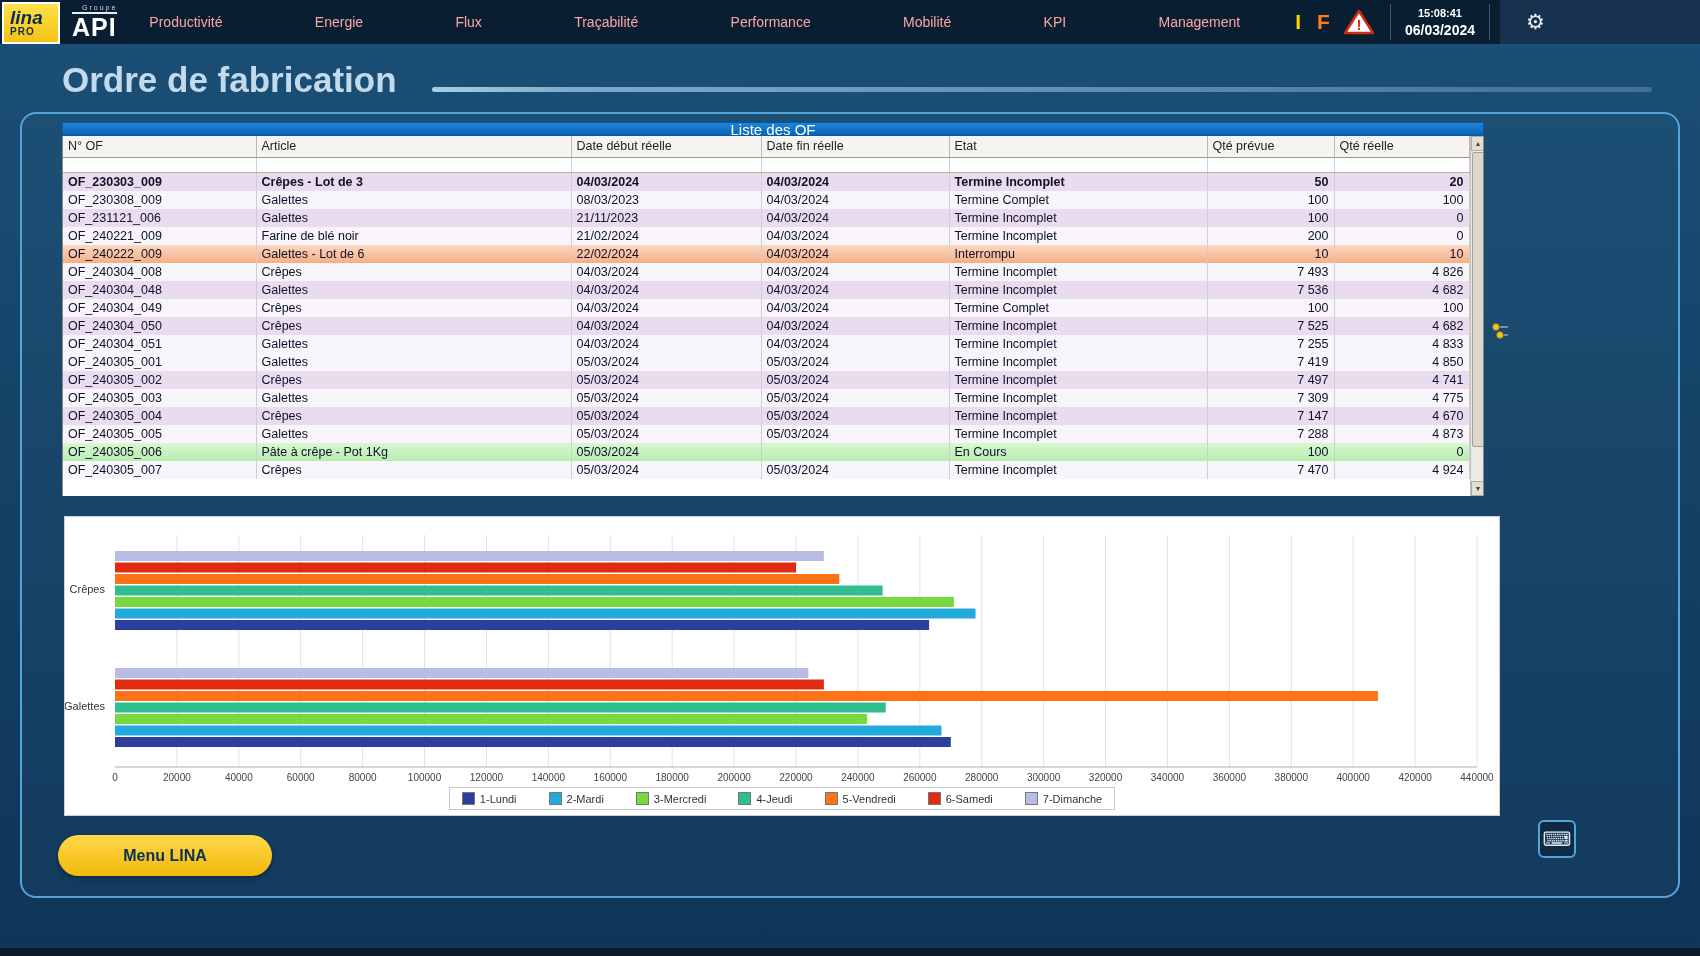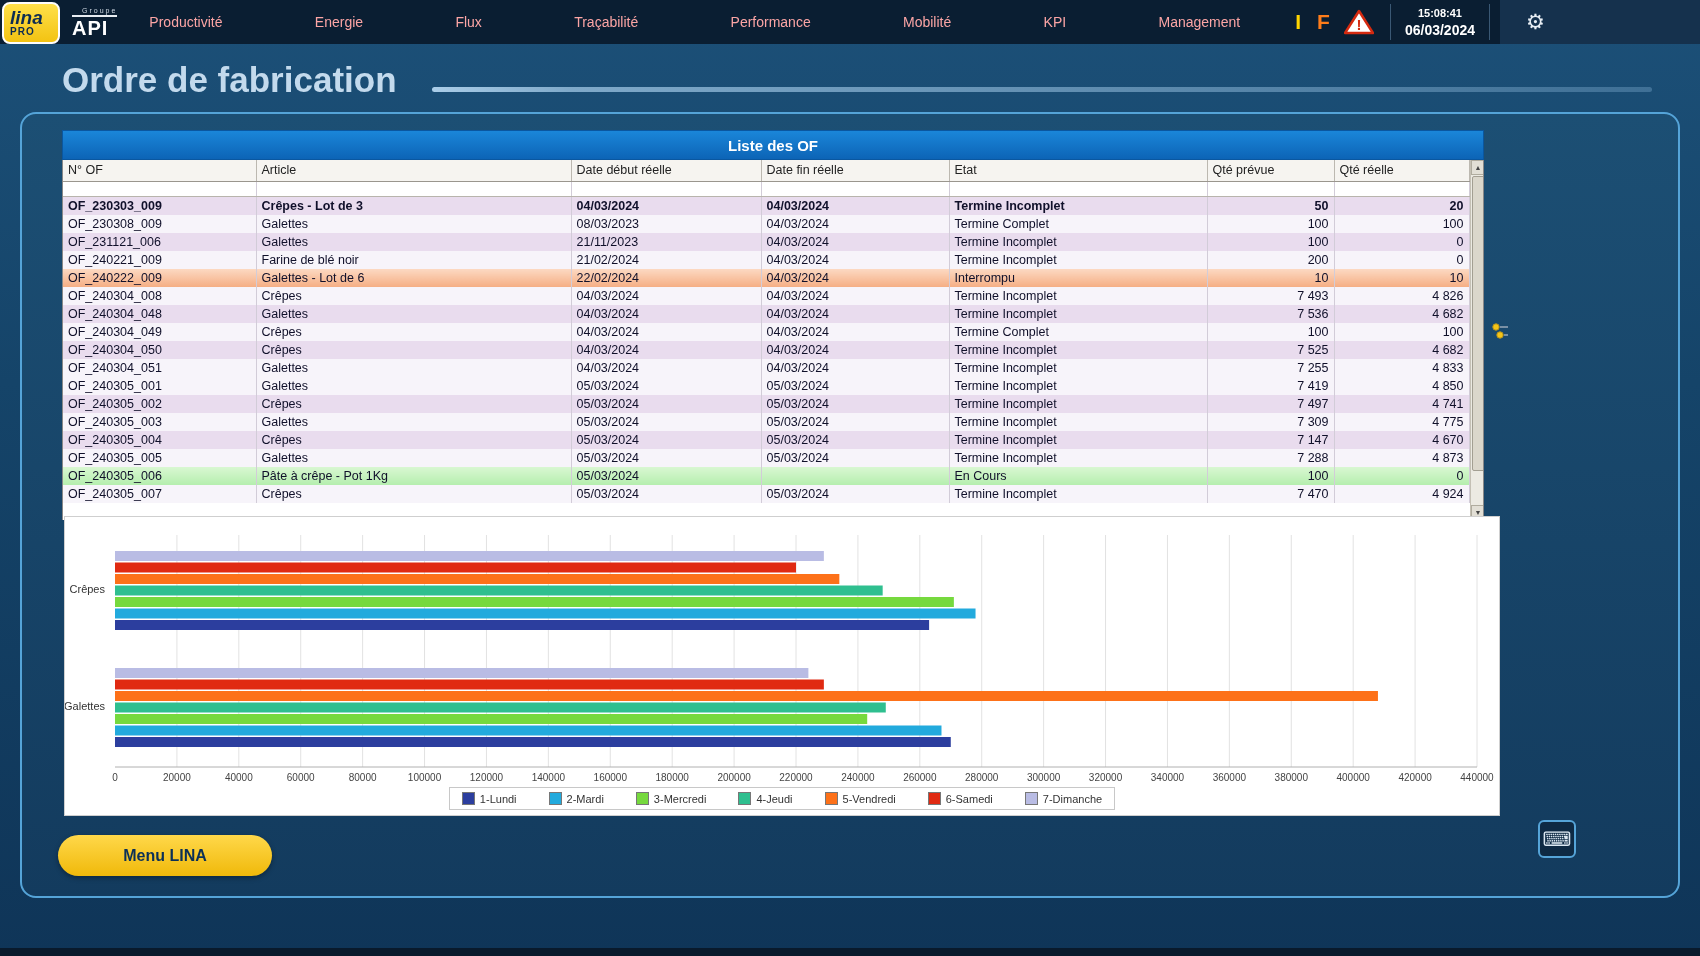--- a/index.html
+++ b/index.html
@@ -4,45 +4,45 @@
 <style>
   *{margin:0;padding:0;box-sizing:border-box;}
   html,body{width:1700px;height:956px;}
   body{
     font-family:"Liberation Sans",sans-serif;
     background:linear-gradient(180deg,#1c5078 0%,#154469 40%,#0f3558 100%);
     overflow:hidden;position:relative;color:#10102a;
   }
   
   .topbar{position:absolute;left:0;top:0;width:1700px;height:44px;background:#0a1e32;display:flex;align-items:center;z-index:5;}
-  .lina-logo{width:58px;height:42px;margin:1px 0 0 2px;background:linear-gradient(180deg,#ffe04a,#f3c312);border:2px solid #fdfdfd;border-radius:8px;display:flex;flex-direction:column;justify-content:center;padding-left:6px;line-height:1;flex:none;}
+  .lina-logo{width:58px;height:42px;margin:1px 0 0 2px;background:linear-gradient(180deg,#ffe04a,#f3c312);border:2px solid #fdfdfd;border-radius:0;display:flex;flex-direction:column;justify-content:center;padding-left:6px;line-height:1;flex:none;}
   .lina-word{font-size:19px;font-weight:bold;font-style:italic;color:#0d2c52;}
   .pro-word{font-size:10px;font-weight:bold;color:#0d2c52;letter-spacing:1px;}
   .api-logo{margin-left:12px;color:#fff;line-height:1;flex:none;}
   .groupe-word{font-size:7px;letter-spacing:2px;color:#cfd8e2;display:block;margin-left:10px;margin-bottom:1px;}
-  .api-word{font-size:20px;font-weight:bold;letter-spacing:1px;border-top:2px solid #e8edf2;padding-top:1px;}
+  .api-word{font-size:25px;font-weight:bold;letter-spacing:1px;border-top:2px solid #e8edf2;padding-top:1px;}
   .main-nav{flex:1;display:flex;justify-content:space-between;margin:0 55px 0 32px;}
   .nav-item{color:#fca5a5;font-size:14px;cursor:pointer;white-space:nowrap;}
   .top-right{display:flex;align-items:center;height:100%;flex:none;}
   .ind-i{color:#ffd500;font-weight:bold;font-size:21px;margin-right:16px;}
   .ind-f{color:#ff7d1a;font-weight:bold;font-size:21px;margin-right:14px;}
   .warn{margin-right:16px;display:block;}
   .clock{color:#fff;text-align:center;border-left:1px solid #3a5874;border-right:1px solid #3a5874;padding:0 14px;height:36px;display:flex;flex-direction:column;justify-content:center;gap:3px;}
   .clock .t{font-size:11px;font-weight:bold;}
   .clock .d{font-size:14px;font-weight:bold;}
   .gear-zone{width:200px;height:44px;background:#15314d;display:flex;align-items:center;padding-left:26px;margin-left:10px;}
   .gear-glyph{color:#e8eef4;font-size:21px;cursor:pointer;}
   
   .page-title{position:absolute;left:62px;top:60px;font-size:35px;color:#c3daed;}
   .title-line{position:absolute;left:432px;top:87px;height:5px;border-radius:3px;right:48px;background:linear-gradient(90deg,#aacde8 0px,#7fa9c9 140px,#3f7096 100%);}
   
   .main-panel{position:absolute;left:20px;top:112px;width:1660px;height:786px;border:2px solid #55a4d8;border-radius:16px;background:linear-gradient(180deg,#1c4f74 0%,#133b5e 100%);}
   
   .table-area{position:absolute;left:62px;top:122px;width:1422px;}
-  .table-title-bar{height:30px;background:linear-gradient(180deg,#1a86d9,#0c64b6);color:#fff;font-weight:bold;font-size:15px;display:flex;align-items:center;justify-content:center;border:1px solid #0a57a0;margin-top:8px;}
+  .table-title-bar{height:14px;background:linear-gradient(180deg,#1a86d9,#0c64b6);color:#fff;font-weight:normal;font-size:15px;display:flex;align-items:center;justify-content:center;border:1px solid #0a57a0;}
   .table-body{display:flex;height:360px;background:#fff;overflow:hidden;border-left:1px solid #888;border-right:1px solid #888;}
   table.of-table{border-collapse:collapse;table-layout:fixed;width:1406px;align-self:flex-start;}
   .of-table th{background:#f6f4f0;color:#222;font-weight:normal;font-size:12.5px;text-align:left;border-right:1px solid #bcb8b0;border-bottom:1px solid #9a968e;height:21px;padding:0 5px;white-space:nowrap;overflow:hidden;}
   .of-table td{border-right:1px solid #d2ccd8;font-size:12.5px;height:18px;line-height:18px;padding:0 5px;white-space:nowrap;overflow:hidden;}
   .of-table tr.filter-row td{height:15px;background:#fff;border-bottom:1px solid #b8b4ac;}
   .of-table td.num{text-align:right;}
   tr.row-odd td{background:#e9dcee;}
   tr.row-even td{background:#f7f4fa;}
   tr.row-bold td{font-weight:bold;}
   tr.hl-interrompu td{background:linear-gradient(180deg,#fcd9c2,#f5ae84);}

